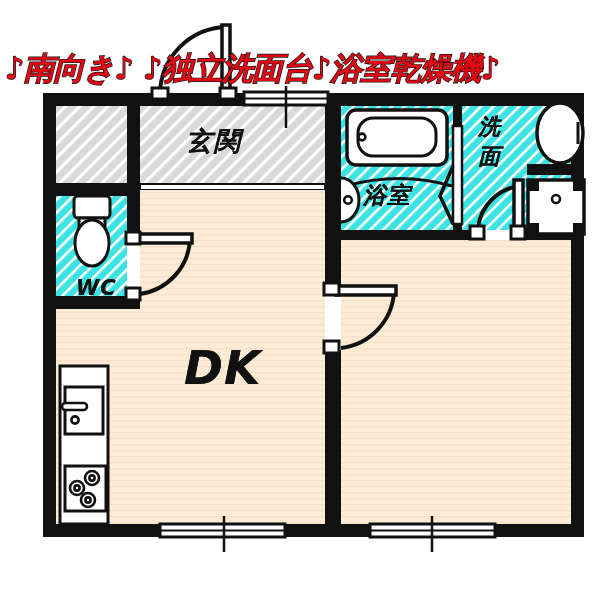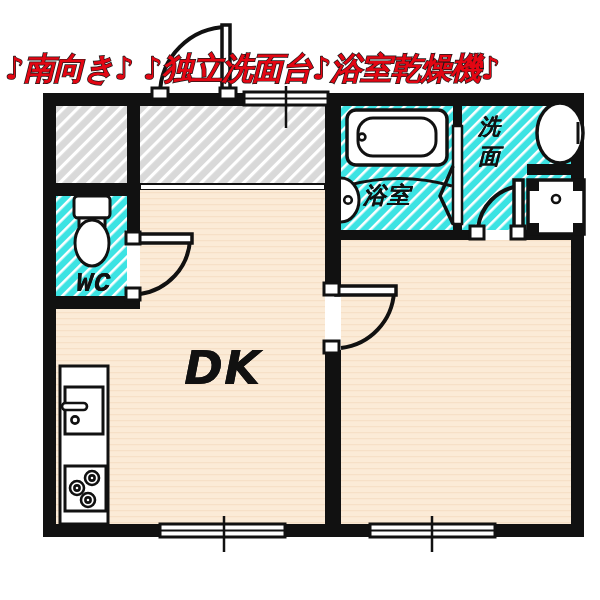--- a/index.html
+++ b/index.html
@@ -51,21 +51,21 @@
     position: absolute;
     font-family: "DejaVu Sans", "Liberation Sans", sans-serif;
     font-weight: bold;
     font-style: italic;
     color: #111111;
     z-index: 40;
     white-space: nowrap;
     text-shadow: 0 0 0 #111;
   }
   .lbl-genkan { left: 186px; top: 124px; font-size: 26px; letter-spacing: 2px; }
-  .lbl-wc     { left: 76px;  top: 268px; font-size: 28px; letter-spacing: 1px; font-family: Liberation Mono, monospace; }
+  .lbl-wc     { left: 76px;  top: 276px; font-size: 21px; letter-spacing: 1px; }
   .lbl-dk     { left: 184px; top: 340px; font-size: 47px; letter-spacing: 1px; }
   .lbl-yoshitsu { left: 396px; top: 334px; font-size: 44px; letter-spacing: 1px; }
   .lbl-jo     { left: 418px; top: 400px; font-size: 50px; letter-spacing: 1px; }
   .lbl-yoku   { left: 363px; top: 180px; font-size: 23px; letter-spacing: 1px; }
   .lbl-sen1   { left: 478px; top: 112px; font-size: 22px; }
   .lbl-sen2   { left: 478px; top: 142px; font-size: 22px; }
 </style>
 </head>
 <body>
 
@@ -245,19 +245,20 @@
         <circle cx="77" cy="488" r="7"></circle>
           <circle cx="77" cy="488" r="2.6"></circle>
         <circle cx="92" cy="478" r="7"></circle>
           <circle cx="92" cy="478" r="2.6"></circle>
         <circle cx="88" cy="500" r="7"></circle>
           <circle cx="88" cy="500" r="2.6"></circle>
       </g>
     </g>
   </svg>
 
+  <div class="lbl lbl-genkan">玄関</div>
   <div class="lbl lbl-wc">WC</div>
   <div class="lbl lbl-yoku">浴室</div>
   <div class="lbl lbl-dk">DK</div>
   <div class="lbl lbl-sen1">洗</div>
   <div class="lbl lbl-sen2">面</div>
 
 </div>
 
 </body></html>

